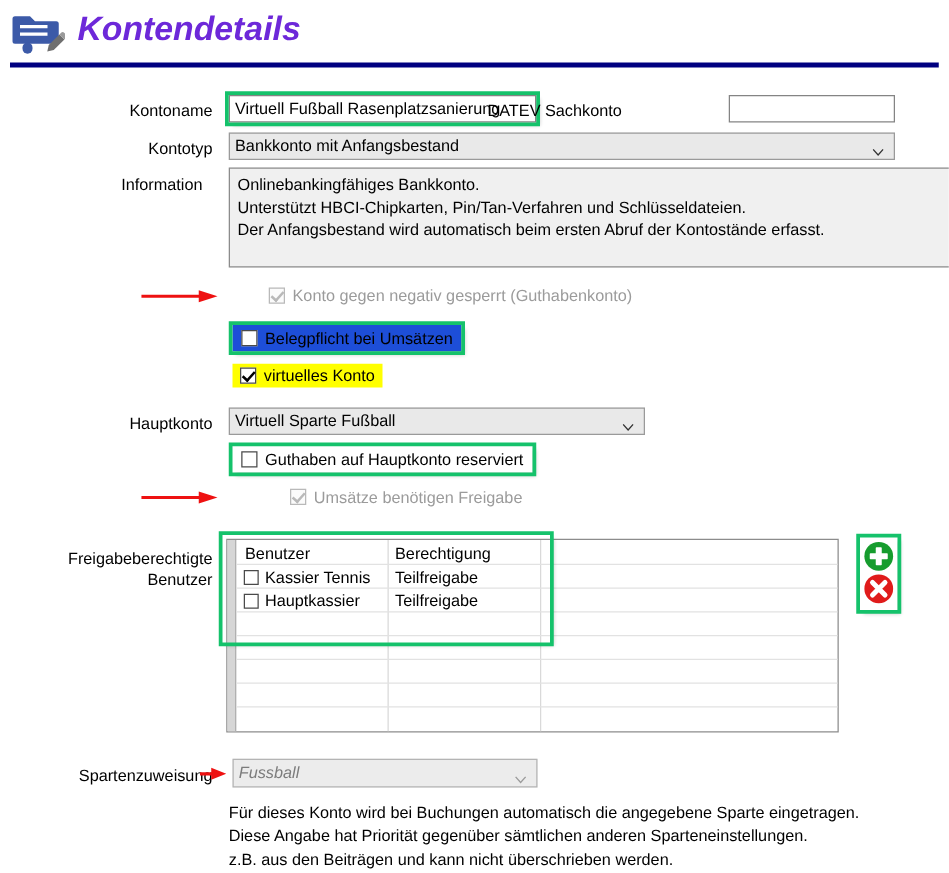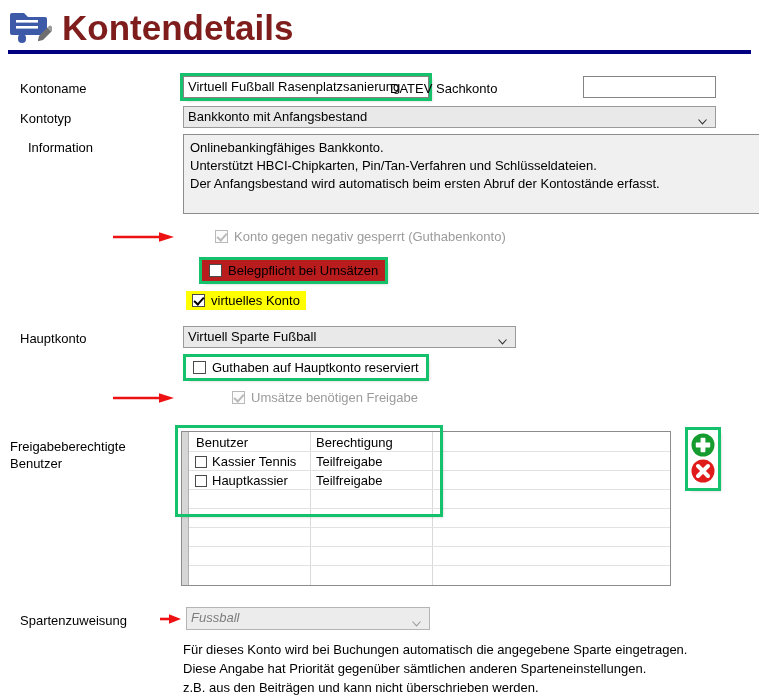--- a/index.html
+++ b/index.html
@@ -24,37 +24,38 @@
     width: 759px; height: 58px;
   }
   .header-icon {
     position: absolute;
     left: 6px; top: 6px;
     width: 46px; height: 40px;
   }
   .header-title {
     position: absolute;
     left: 62px; top: 8px;
-    font-size: 35px;
+    font-size: 27px;
     font-weight: bold;
-    color: #7f1d1d;
+    color: #6d28d9;
     letter-spacing: 0px;
     white-space: nowrap;
+    font-style: italic;
   }
   .header-rule {
     position: absolute;
     left: 8px; top: 50px;
     width: 743px; height: 4px;
     background: #000080;
   }
 
   
   .lbl {
     position: absolute;
-    text-align: left;
+    text-align: right;
     font-size: 13px;
     color: #000000;
     line-height: 16px;
     white-space: pre-line;
   }
 
   .textbox {
     position: absolute;
     box-sizing: border-box;
     background: #ffffff;
@@ -230,39 +231,39 @@
 
 <div class="combo" style="left:183px; top:106px; width:533px; height:22px;">
   <span>Bankkonto mit Anfangsbestand</span>
   <span class="chev">
     <svg width="9" height="9" viewBox="0 0 9 9">
         <path d="M0.5 2 L4.5 6.4 L8.5 2" fill="none" stroke="#333" stroke-width="1.1"></path>
       </svg>
   </span>
 </div>
 
-<div class="lbl" style="left:28px; top:140px; width:150px;">Information</div>
+<div class="lbl" style="left:12px; top:140px; width:150px;">Information</div>
 
 <div class="memo" style="left:183px; top:134px; width:603px; height:80px;">Onlinebankingfähiges Bankkonto.
 Unterstützt HBCI-Chipkarten, Pin/Tan-Verfahren und Schlüsseldateien.
 Der Anfangsbestand wird automatisch beim ersten Abruf der Kontostände erfasst.</div>
 
 <div class="arrow" style="left:113px; top:231px; width:62px;">
   <svg width="62" height="12" viewBox="0 0 62 12">
     <line x1="0" y1="6" x2="48" y2="6" stroke="#ee1111" stroke-width="2.4"></line>
     <path d="M46 1.2 L61 6 L46 10.8 z" fill="#ee1111"></path>
   </svg>
 </div>
 
 <div class="cbrow dis" style="left:186px; top:229px;">
   <span class="box checked"></span>
   <span class="txt">Konto gegen negativ gesperrt (Guthabenkonto)</span>
 </div>
 
-<div class="cbrow hl-green" style="left:186px; top:260px; padding:3px 7px; background:#b91c1c;margin-left:16px;">
+<div class="cbrow hl-green" style="left:186px; top:260px; padding:3px 7px; background:#1d4ed8;">
   <span class="box"></span>
   <span class="txt">Belegpflicht bei Umsätzen</span>
 </div>
 
 <div class="cbrow hl-yellow" style="left:186px; top:291px; padding:2px 6px;">
   <span class="box checked"></span>
   <span class="txt">virtuelles Konto</span>
 </div>
 
 <div class="lbl" style="left:20px; top:331px; width:150px;">Hauptkonto</div>

